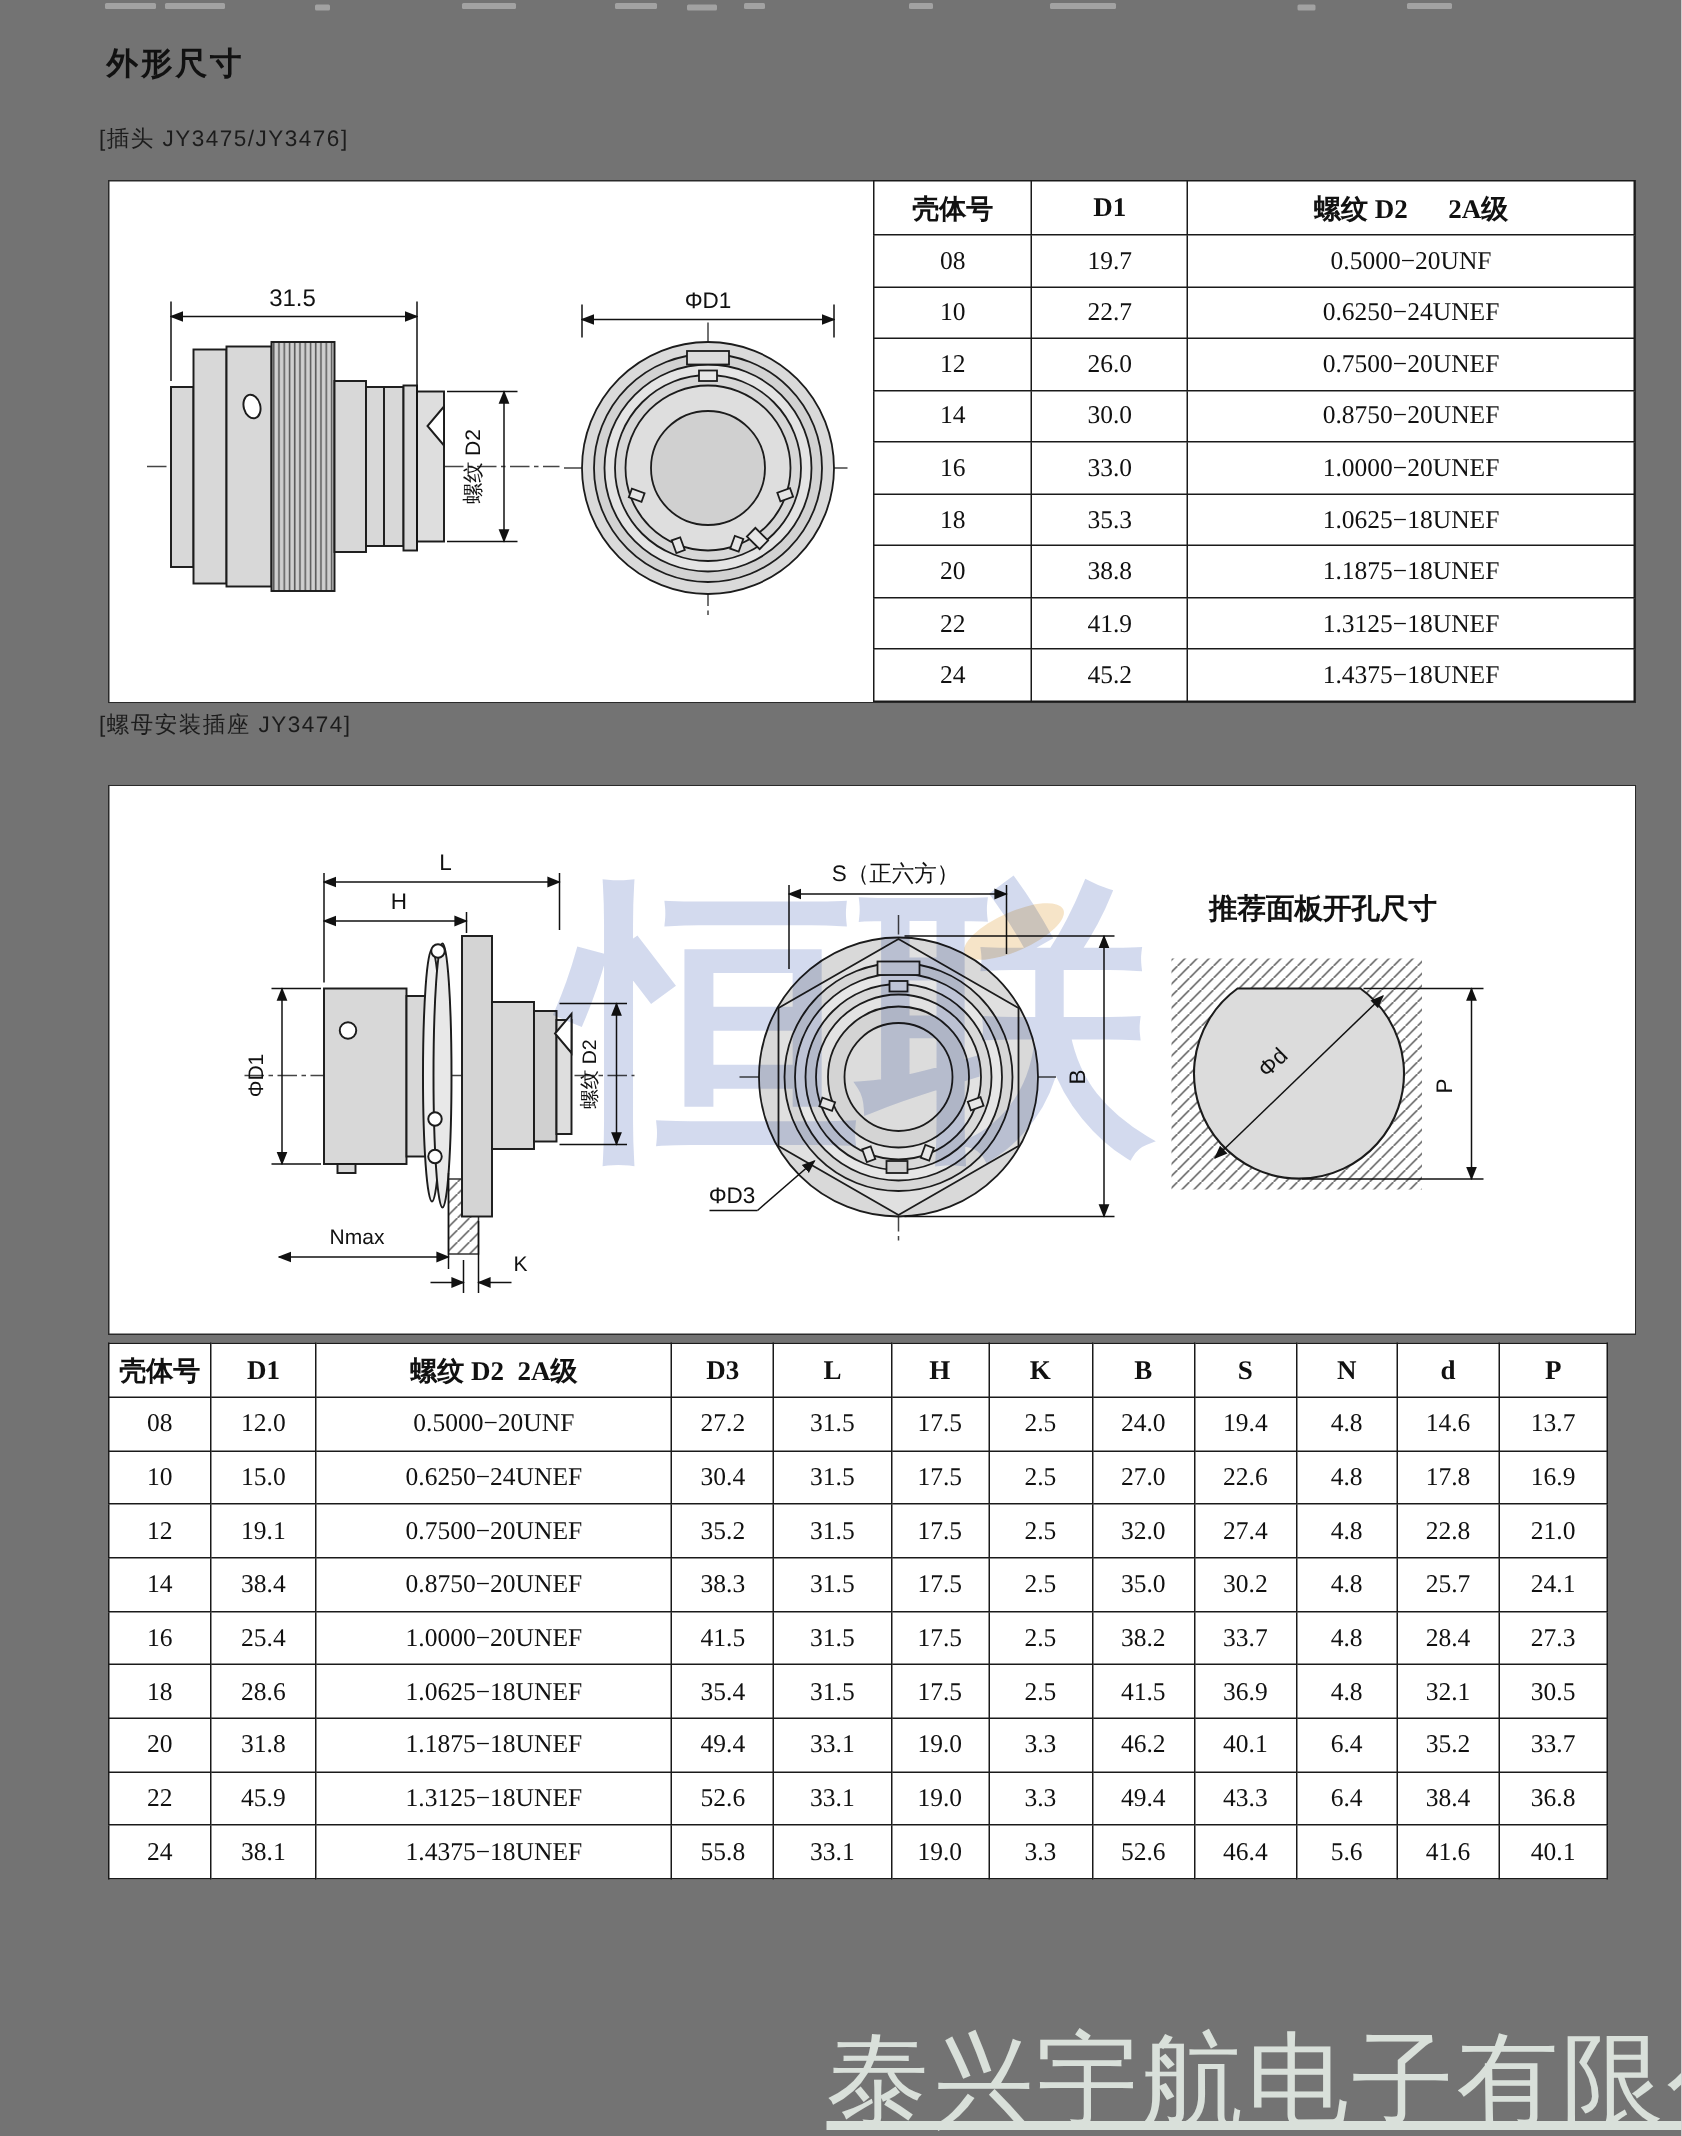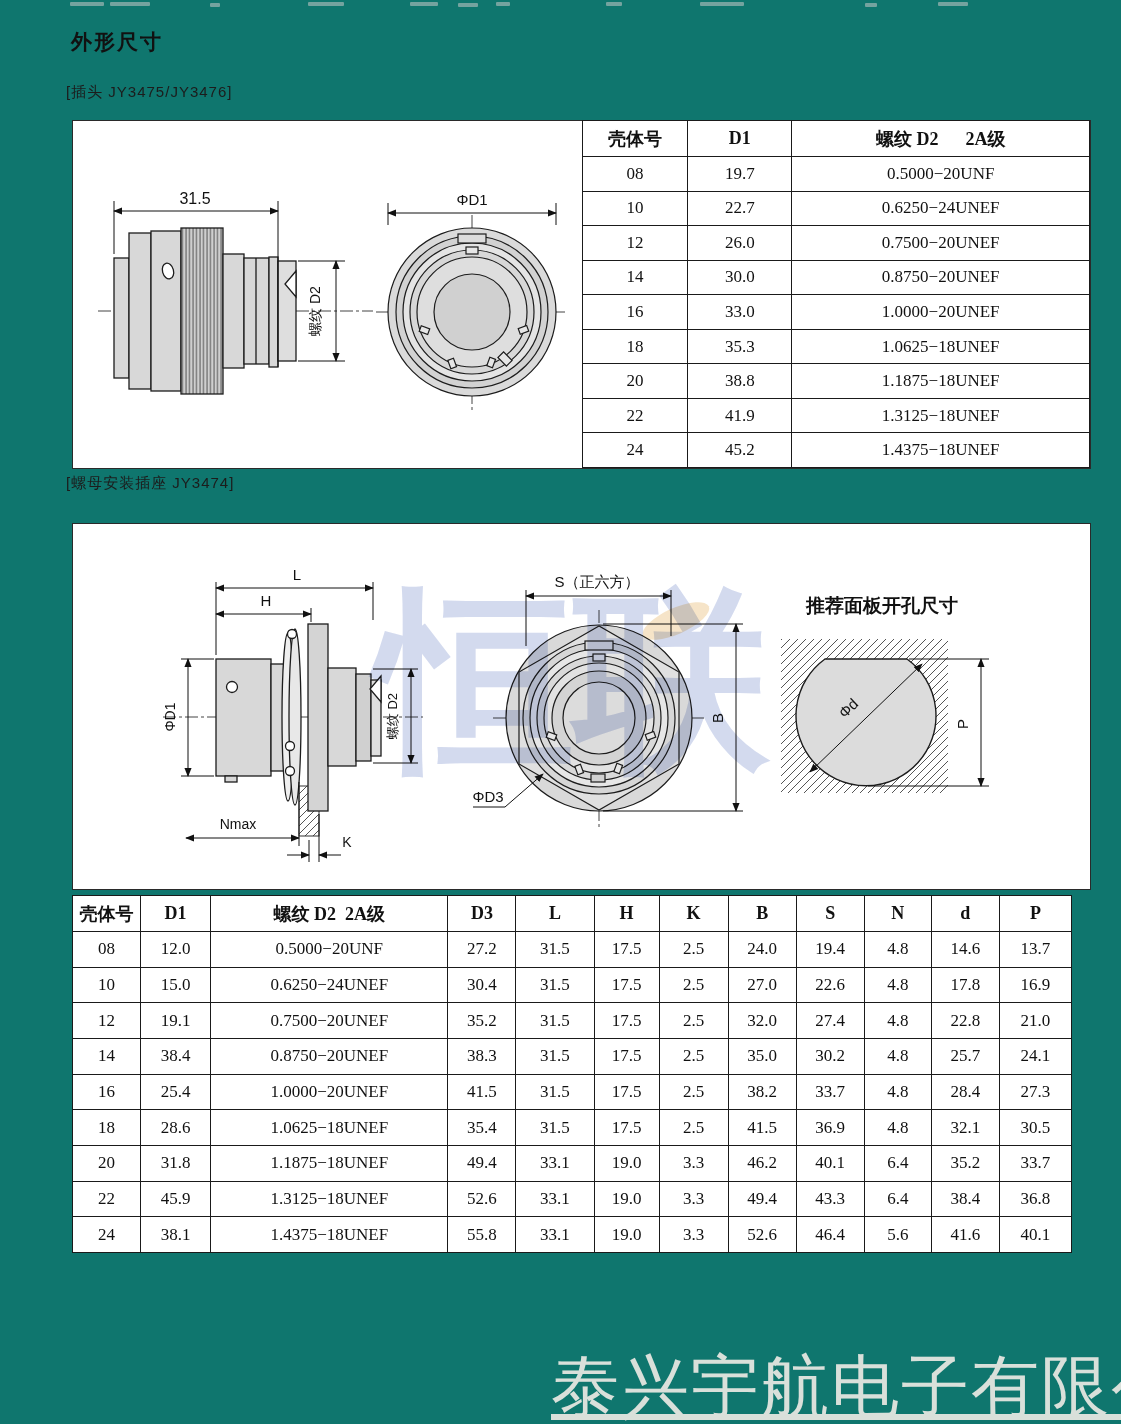--- a/index.html
+++ b/index.html
@@ -1,16 +1,16 @@
 <!DOCTYPE html>
 <html><head>
 <meta charset="utf-8">
 <style>
   html,body{margin:0;padding:0;background:#ffffff;}
-  .page{position:relative;width:1121px;height:1424px;background:#0f766e;overflow:hidden;
+  .page{position:relative;width:1121px;height:1424px;background:#737373;overflow:hidden;
         font-family:"Liberation Serif","DejaVu Serif",serif;color:#111;}
   .abs{position:absolute;}
   .remnant{position:absolute;top:0;left:0;width:1121px;height:10px;overflow:hidden;}
   .remnant span{position:absolute;background:#c9c9c9;opacity:.55;border-radius:1px;}
   .page-title{left:71px;top:28px;font-size:21px;font-weight:700;letter-spacing:2px;
               font-family:"Liberation Sans","DejaVu Sans",sans-serif;}
   .sec-label{left:66px;top:0;font-size:15px;letter-spacing:1px;
              font-family:"Liberation Sans","DejaVu Sans",sans-serif;color:#1c1c1c;}
   .box{position:absolute;border:1.5px solid #2a2a2a;background:#fff;}
   .box1{left:72px;top:120px;width:1017px;height:347px;}

